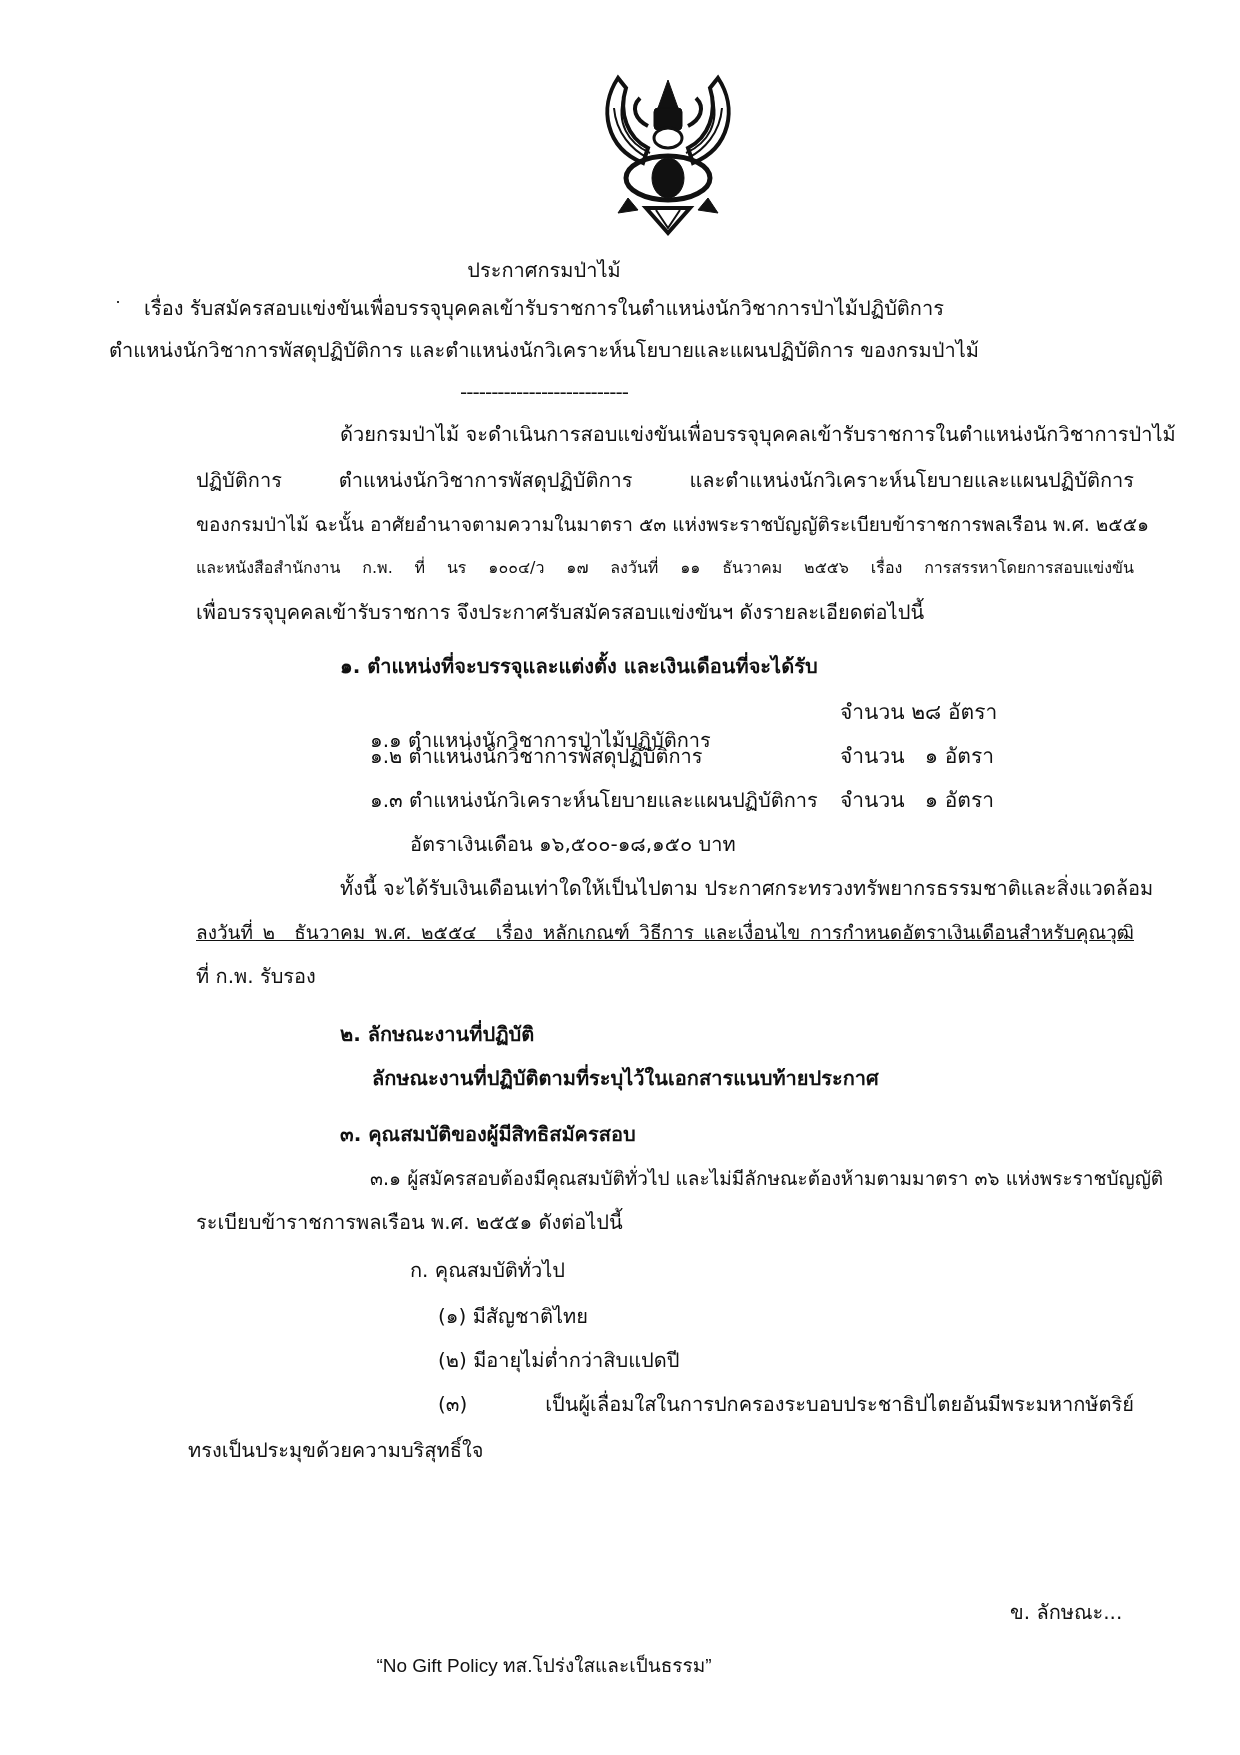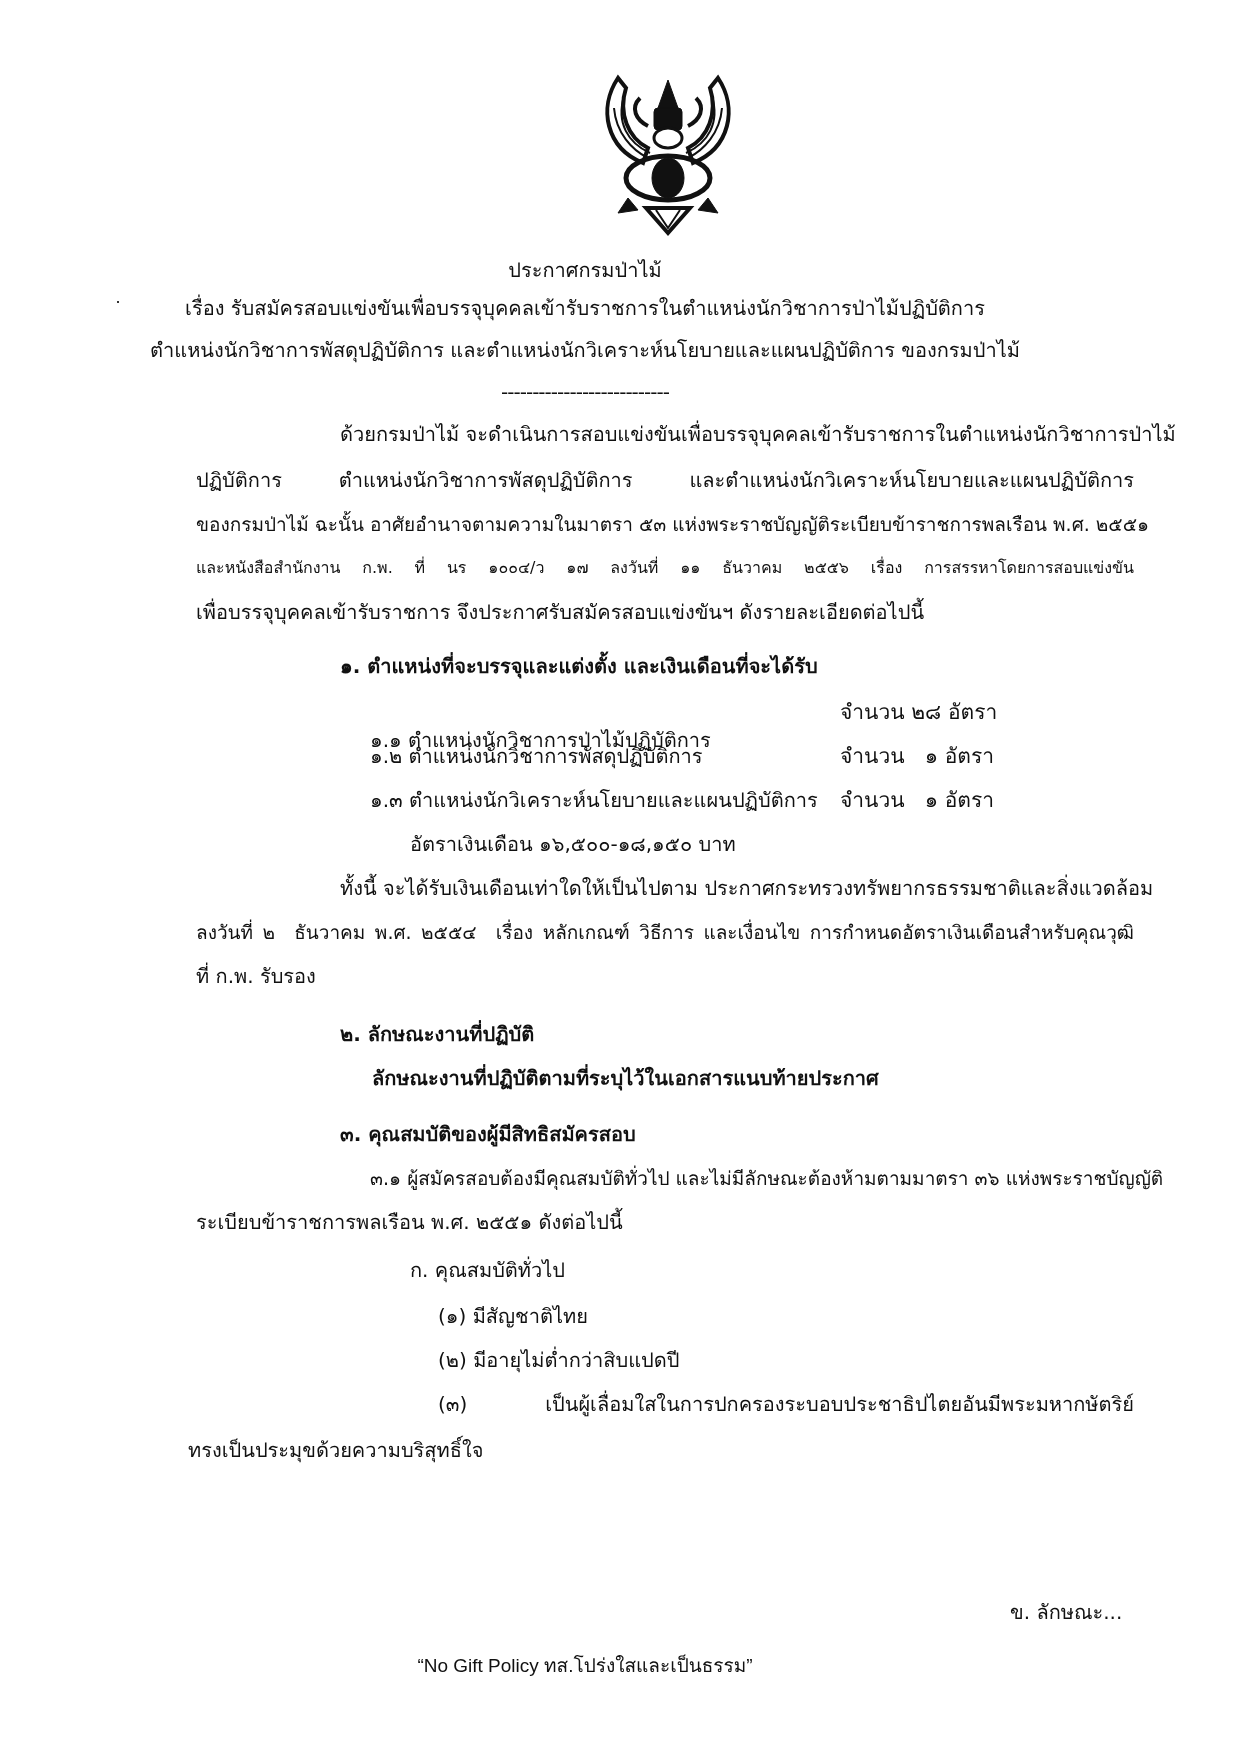--- a/index.html
+++ b/index.html
@@ -2,21 +2,21 @@
 <html><head>
 <meta charset="utf-8">
 <style>
   html, body { margin: 0; padding: 0; background: #ffffff; }
   body {
     width: 1240px; height: 1755px; position: relative; overflow: hidden;
     font-family: "DejaVu Sans", "Liberation Sans", sans-serif;
     color: #111111;
   }
   .line { position: absolute; white-space: nowrap; font-size: 20px; line-height: 28px; }
-  .center { left: 0; width: 1088px; text-align: center; padding-left: 41px; }
+  .center { left: 0; width: 1088px; text-align: center; }
   .bold { font-weight: bold; }
   .justify-line { left: 196px; width: 938px; text-align: justify; text-align-last: justify; }
   .emblem { position: absolute; left: 588px; top: 68px; width: 160px; height: 170px; }
   .row-amount { position: absolute; left: 840px; white-space: nowrap; font-size: 21px; line-height: 28px; }
   .dot { position: absolute; left: 117px; top: 301px; width: 2px; height: 2px; background: #333; }
   .footer { font-family: "Liberation Sans", sans-serif; font-size: 19px; }
 </style>
 </head>
 <body>
 
@@ -66,21 +66,21 @@
 <div class="line bold" style="top:652px; left:340px;">๑. ตำแหน่งที่จะบรรจุและแต่งตั้ง และเงินเดือนที่จะได้รับ</div>
 <div class="line" style="top:698px; left:370px;margin-top:28px;">๑.๑ ตำแหน่งนักวิชาการป่าไม้ปฏิบัติการ</div>
 <div class="row-amount" style="top:698px; white-space:pre;">จำนวน ๒๘ อัตรา</div>
 <div class="line" style="top:742px; left:370px;">๑.๒ ตำแหน่งนักวิชาการพัสดุปฏิบัติการ</div>
 <div class="row-amount" style="top:742px; white-space:pre;">จำนวน   ๑ อัตรา</div>
 <div class="line" style="top:786px; left:370px;">๑.๓ ตำแหน่งนักวิเคราะห์นโยบายและแผนปฏิบัติการ</div>
 <div class="row-amount" style="top:786px; white-space:pre;">จำนวน   ๑ อัตรา</div>
 <div class="line" style="top:830px; left:410px;">อัตราเงินเดือน ๑๖,๕๐๐-๑๘,๑๕๐ บาท</div>
 
 <div class="line" style="top:874px; left:340px; width:794px; text-align:justify; text-align-last:justify;">ทั้งนี้ จะได้รับเงินเดือนเท่าใดให้เป็นไปตาม ประกาศกระทรวงทรัพยากรธรรมชาติและสิ่งแวดล้อม</div>
-<div class="line justify-line" style="top:918px; font-size:19px; white-space:pre;">ลงวันที่ ๒  ธันวาคม พ.ศ. ๒๕๕๔  เรื่อง หลักเกณฑ์ วิธีการ และเงื่อนไข การกำหนดอัตราเงินเดือนสำหรับคุณวุฒิ</div>
+<div class="line justify-line" style="top:918px; font-size:19px; white-space:pre;text-decoration:underline;">ลงวันที่ ๒  ธันวาคม พ.ศ. ๒๕๕๔  เรื่อง หลักเกณฑ์ วิธีการ และเงื่อนไข การกำหนดอัตราเงินเดือนสำหรับคุณวุฒิ</div>
 <div class="line" style="top:962px; left:196px;">ที่ ก.พ. รับรอง</div>
 
 <div class="line bold" style="top:1020px; left:340px;">๒. ลักษณะงานที่ปฏิบัติ</div>
 <div class="line" style="top:1064px; left:372px;font-weight:bold;">ลักษณะงานที่ปฏิบัติตามที่ระบุไว้ในเอกสารแนบท้ายประกาศ</div>
 
 <div class="line bold" style="top:1120px; left:340px;">๓. คุณสมบัติของผู้มีสิทธิสมัครสอบ</div>
 <div class="line" style="top:1164px; left:370px; width:764px; text-align:justify; text-align-last:justify; font-size:19px;">๓.๑ ผู้สมัครสอบต้องมีคุณสมบัติทั่วไป และไม่มีลักษณะต้องห้ามตามมาตรา ๓๖ แห่งพระราชบัญญัติ</div>
 <div class="line" style="top:1208px; left:196px;">ระเบียบข้าราชการพลเรือน พ.ศ. ๒๕๕๑ ดังต่อไปนี้</div>
 <div class="line" style="top:1256px; left:410px;">ก. คุณสมบัติทั่วไป</div>
 <div class="line" style="top:1302px; left:438px;">(๑)  มีสัญชาติไทย</div>

